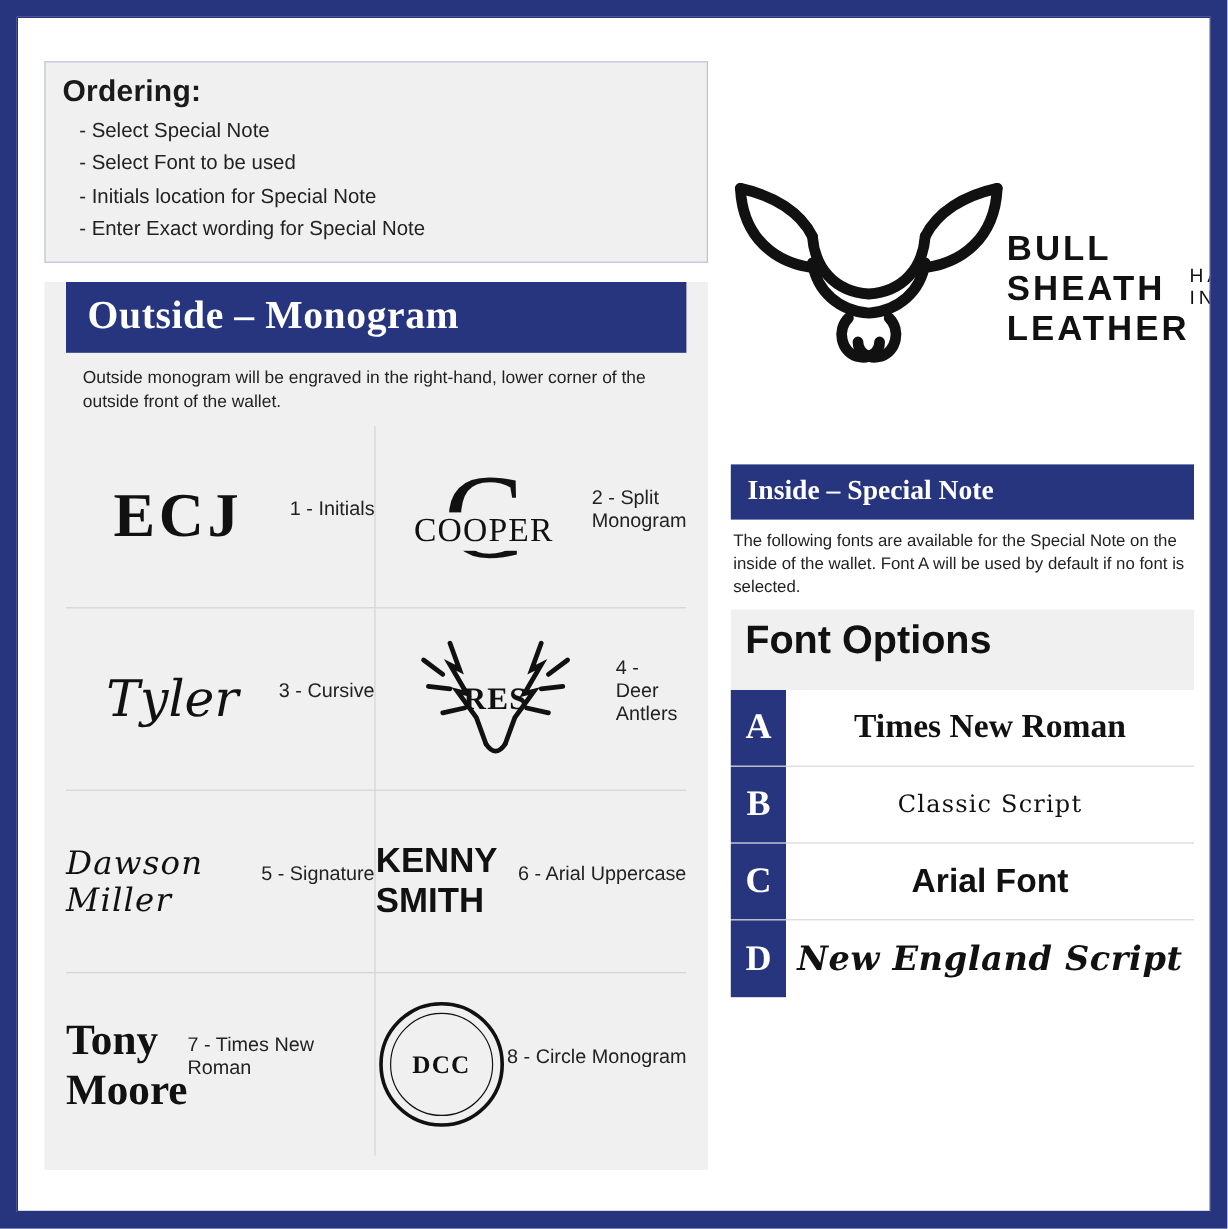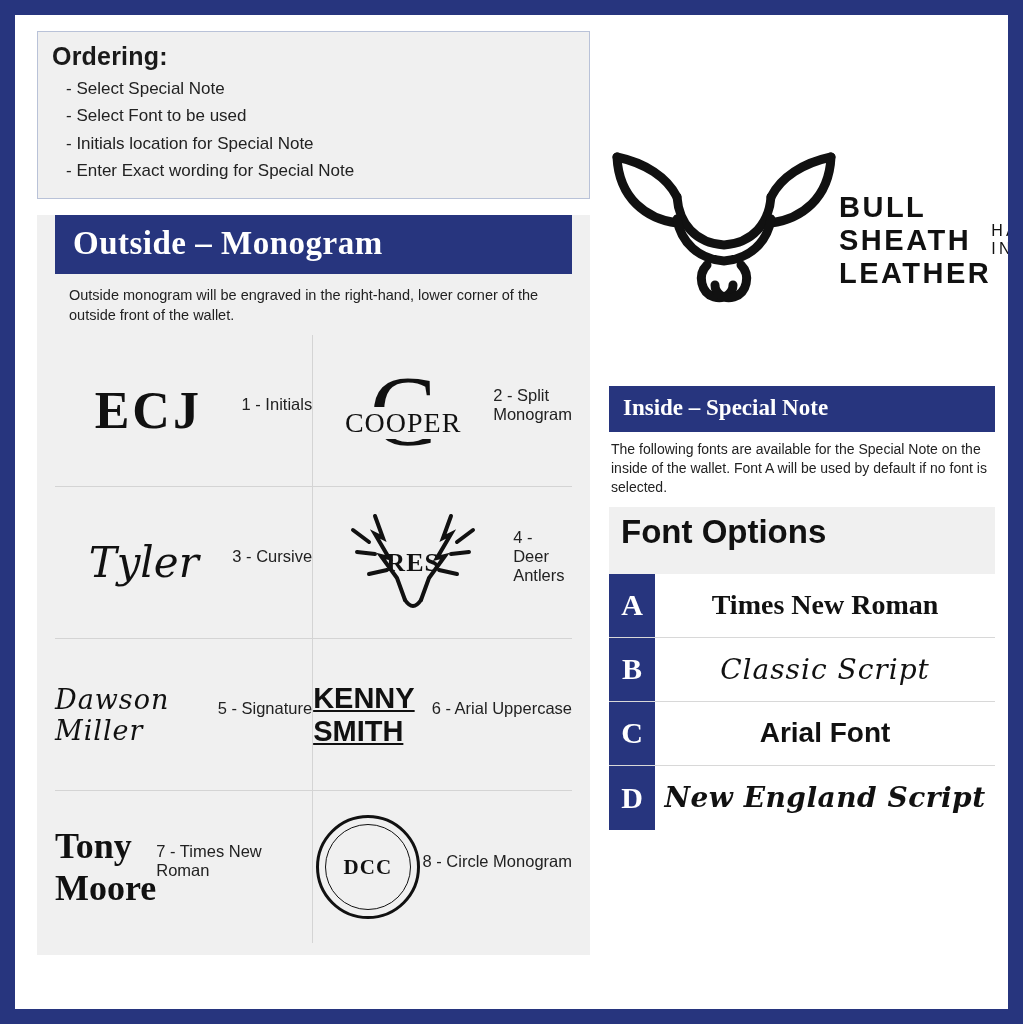--- a/index.html
+++ b/index.html
@@ -19,21 +19,21 @@
     position: relative;
     width: 100%; height: 100%;
     background: #ffffff;
     border: 1px solid #27357e;
     overflow: hidden;
   }
 
   
   .left-col {
     position: absolute;
-    left: 22px; top: 16px;
+    left: 22px; top: 36px;
     width: 474px;
   }
 
   .ordering-box {
     border: 1px solid #b9c2d8;
     background: #f0f0f0;
     padding: 10px 14px 14px 14px;
     width: 553px;
   }
   .ordering-title {
@@ -119,21 +119,20 @@
   .s-signature {
     font-family: "DejaVu Serif", serif;
     font-style: italic;
     font-size: 27px;
     letter-spacing: 1px;
   }
   .s-arial-upper {
     font-family: "Liberation Sans", sans-serif;
     font-weight: bold;
     font-size: 29px;
-    text-decoration: underline;
   }
   .s-times {
     font-family: "Liberation Serif", serif;
     font-weight: bold;
     font-size: 36px;
   }
 
   
   .split-mono {
     position: relative;
@@ -259,21 +258,21 @@
     font-weight: bold;
     font-size: 30px;
     display: flex; align-items: center; justify-content: center;
   }
   .font-sample {
     flex: 1;
     display: flex; align-items: center; justify-content: center;
     color: #111;
   }
   .f-times { font-family: "Liberation Serif", serif; font-weight: bold; font-size: 28px; }
-  .f-classic { font-family: "DejaVu Serif", serif; font-style: italic; font-size: 28px; letter-spacing: 1px; }
+  .f-classic { font-family: "DejaVu Serif", serif; font-size: 20px; letter-spacing: 1px; }
   .f-arial { font-family: "Liberation Sans", sans-serif; font-weight: bold; font-size: 28px; }
   .f-newengland { font-family: "DejaVu Serif", serif; font-style: italic; font-weight: bold; font-size: 28px; letter-spacing: 0.5px; }
 </style>
 </head>
 <body>
 
 <div class="page">
   <div class="sheet">
 
     <div class="left-col">

